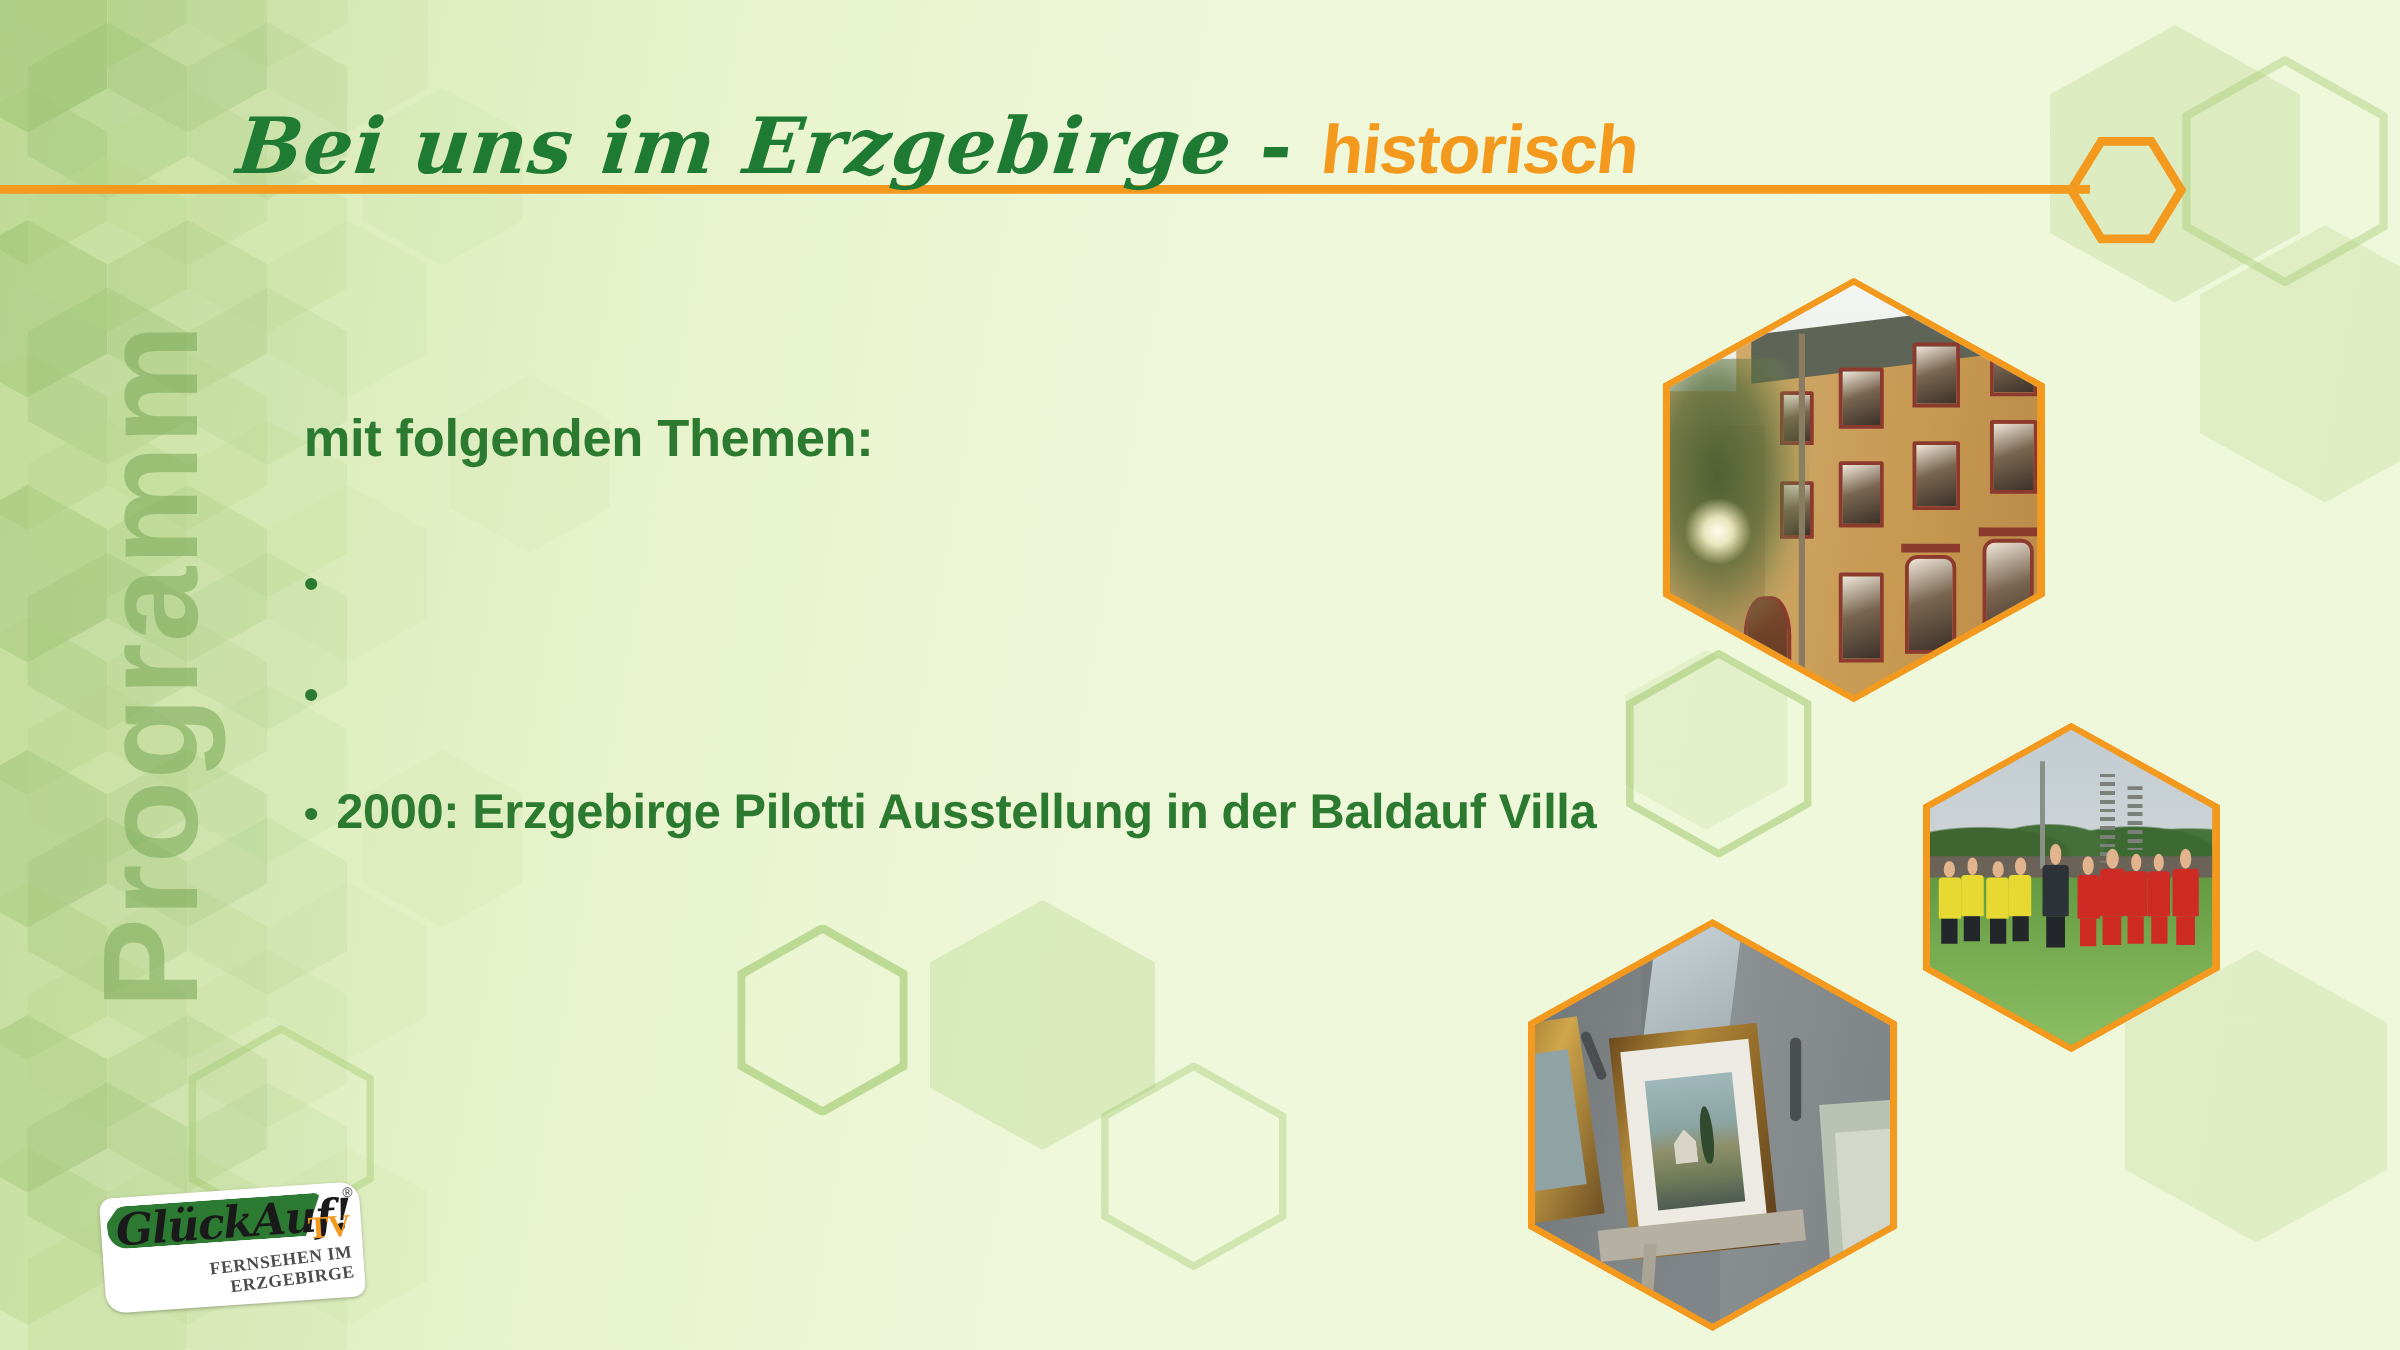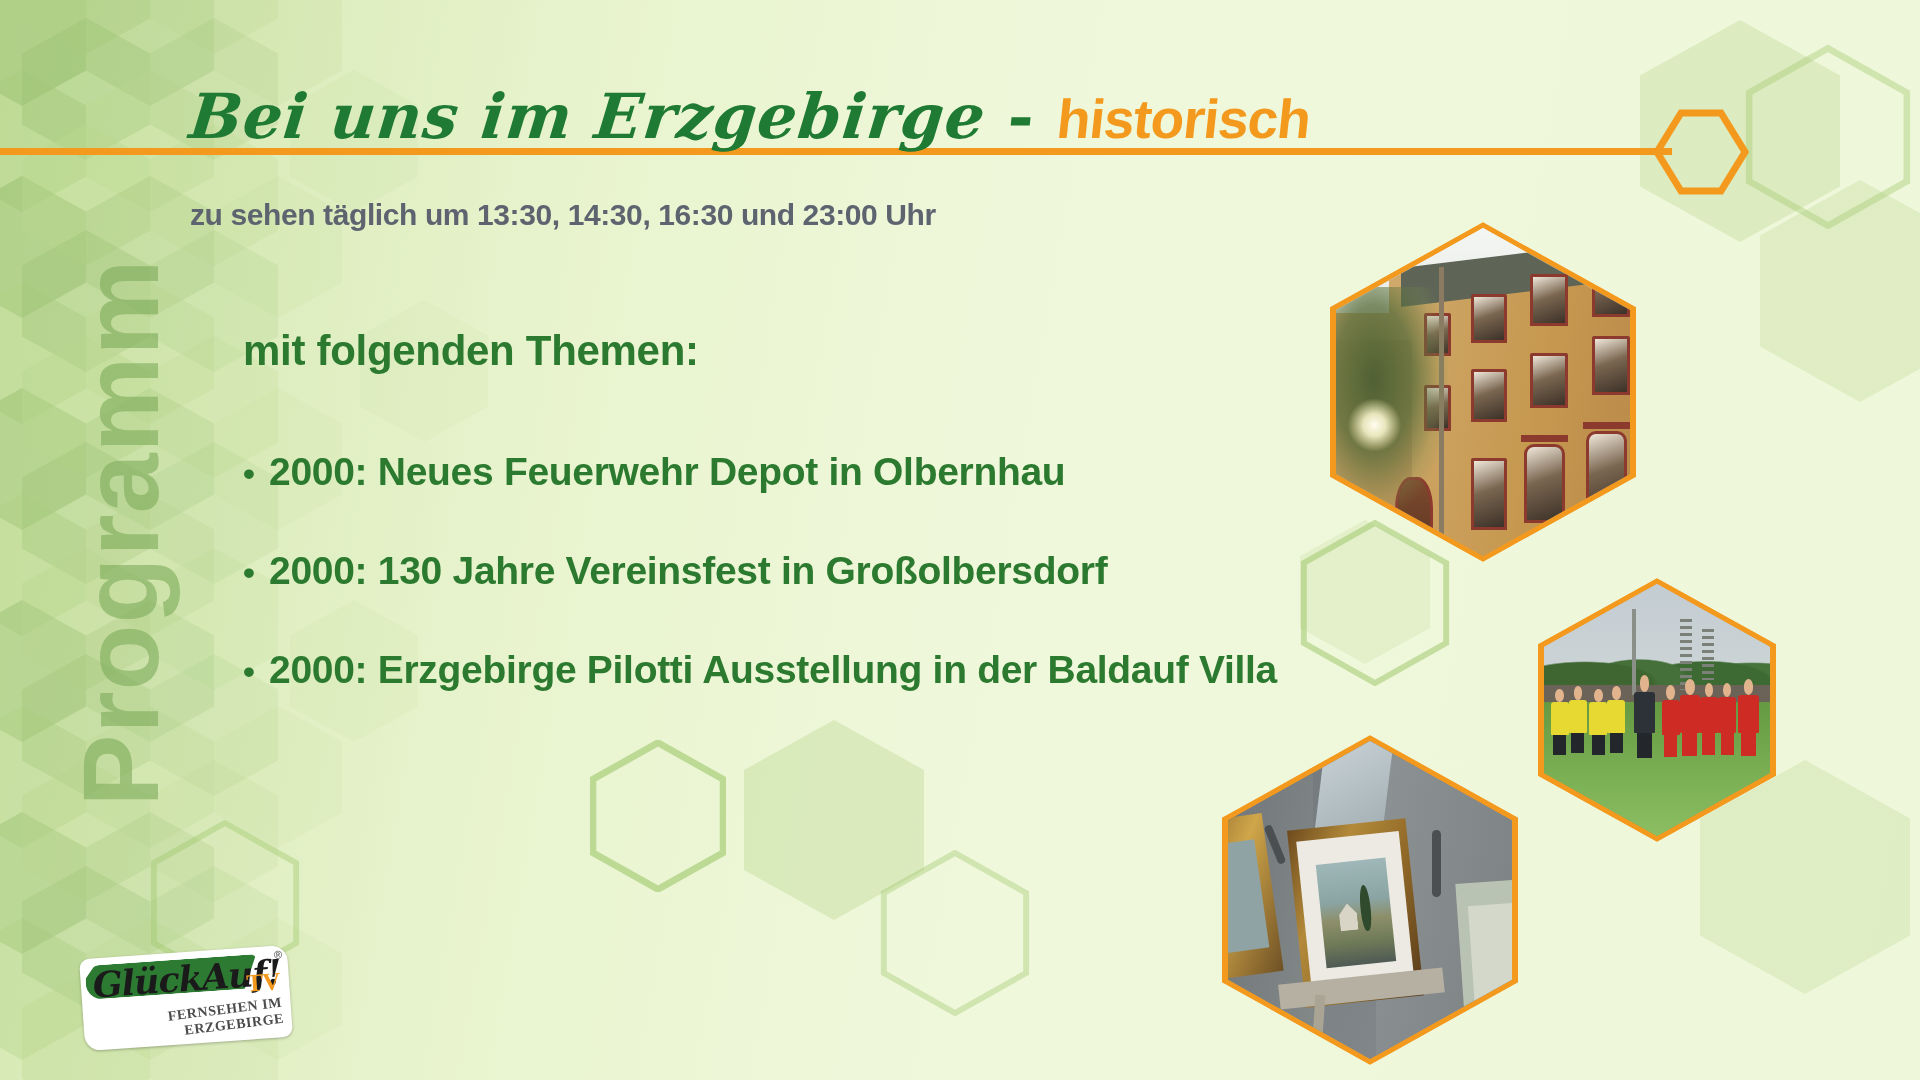--- a/index.html
+++ b/index.html
@@ -349,36 +349,33 @@
         <polygon points="28,4 68,4 92,43 68,82 28,82 4,43" fill="none" stroke="#f39a1e" stroke-width="7"></polygon>
       </svg>
     </div>
 
     <div id="title">
       <span>Bei uns im Erzgebirge</span>
       <span class="dash">-</span>
       <span class="accent">historisch</span>
     </div>
 
-    <div id="subtitle">zu sehen täglich um 13:30, 14:30, 16:30 und 23:00 Uhr</div>
   </div>
 
   <div id="programm">Programm</div>
 
   <div>
     <div id="themes-head">mit folgenden Themen:</div>
 
     <div id="bullets">
       <div class="bullet">
         <span class="dot">•</span>
-        <span>2000: Neues Feuerwehr Depot in Olbernhau</span>
       </div>
       <div class="bullet">
         <span class="dot">•</span>
-        <span>2000: 130 Jahre Vereinsfest in Großolbersdorf</span>
       </div>
       <div class="bullet">
         <span class="dot">•</span>
         <span>2000: Erzgebirge Pilotti Ausstellung in der Baldauf Villa</span>
       </div>
     </div>
   </div>
 
   <div class="photo-hex" style="left:1330px; top:222px; width:306px; height:340px;">
     <div class="frame"></div>

